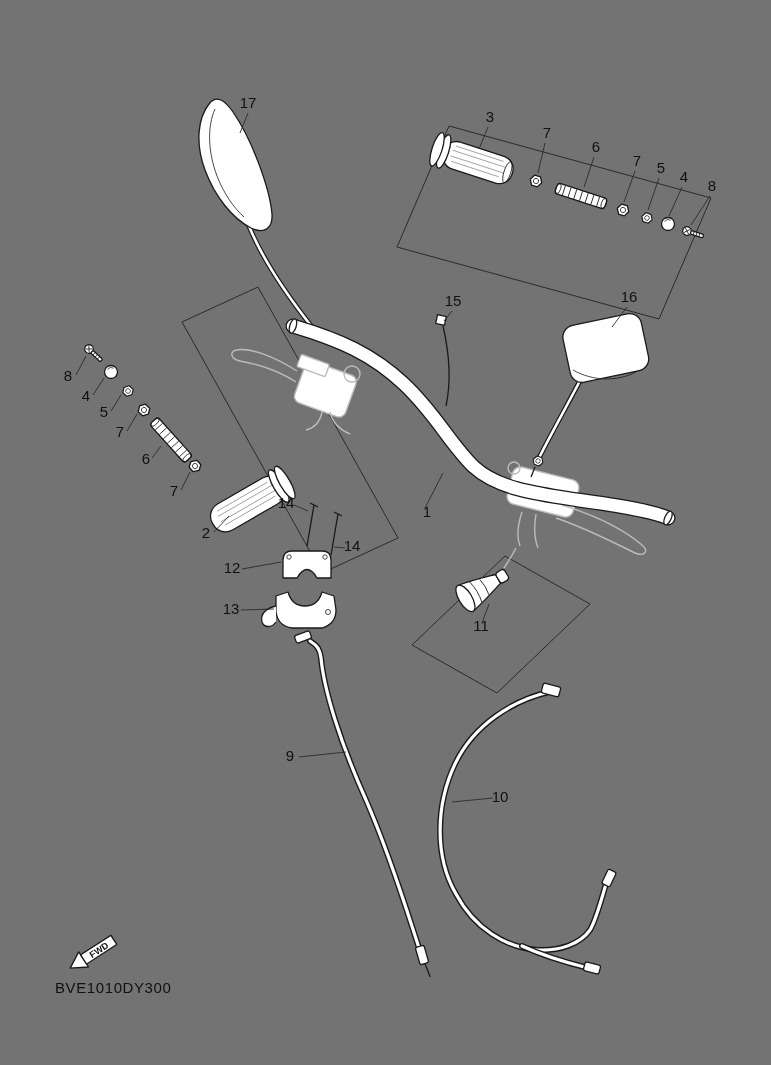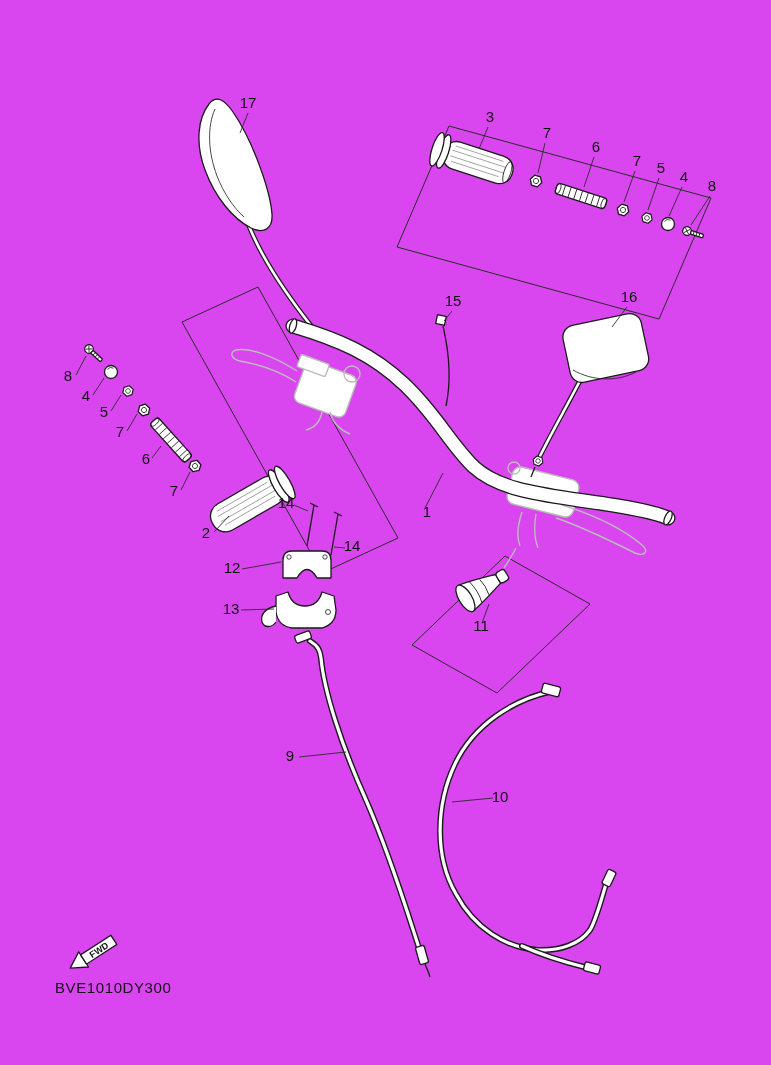--- a/index.html
+++ b/index.html
@@ -1,17 +1,17 @@
 <!DOCTYPE html>
 <html><head>
 <meta charset="utf-8">
 <style>
   html,body { margin:0; padding:0; background:#ffffff; }
   body { width:771px; height:1065px; font-family:"Liberation Sans", sans-serif; }
-  .stage { position:relative; width:771px; height:1065px; background:#d946ef; overflow:hidden; }
+  .stage { position:relative; width:771px; height:1065px; background:#737373; overflow:hidden; }
   svg { display:block; }
   .ln    { fill:none; stroke:#1a1a1a; stroke-width:1.3; stroke-linejoin:round; }
   .lnf   { fill:#ffffff; stroke:#1a1a1a; stroke-width:1.3; stroke-linejoin:round; }
   .thin  { fill:none; stroke:#1a1a1a; stroke-width:0.8; }
   .knurl { fill:none; stroke:#666; stroke-width:0.55; }
   .ghost { fill:none; stroke:#bcbcbc; stroke-width:1.4; }
   .ghostf{ fill:#ffffff; stroke:#bcbcbc; stroke-width:1.4; }
   .box   { fill:none; stroke:#2b2b2b; stroke-width:1; }
   .leader{ stroke:#2b2b2b; stroke-width:0.9; }
   .tube-out { fill:none; stroke:#1a1a1a; stroke-width:15;  stroke-linecap:round; }

